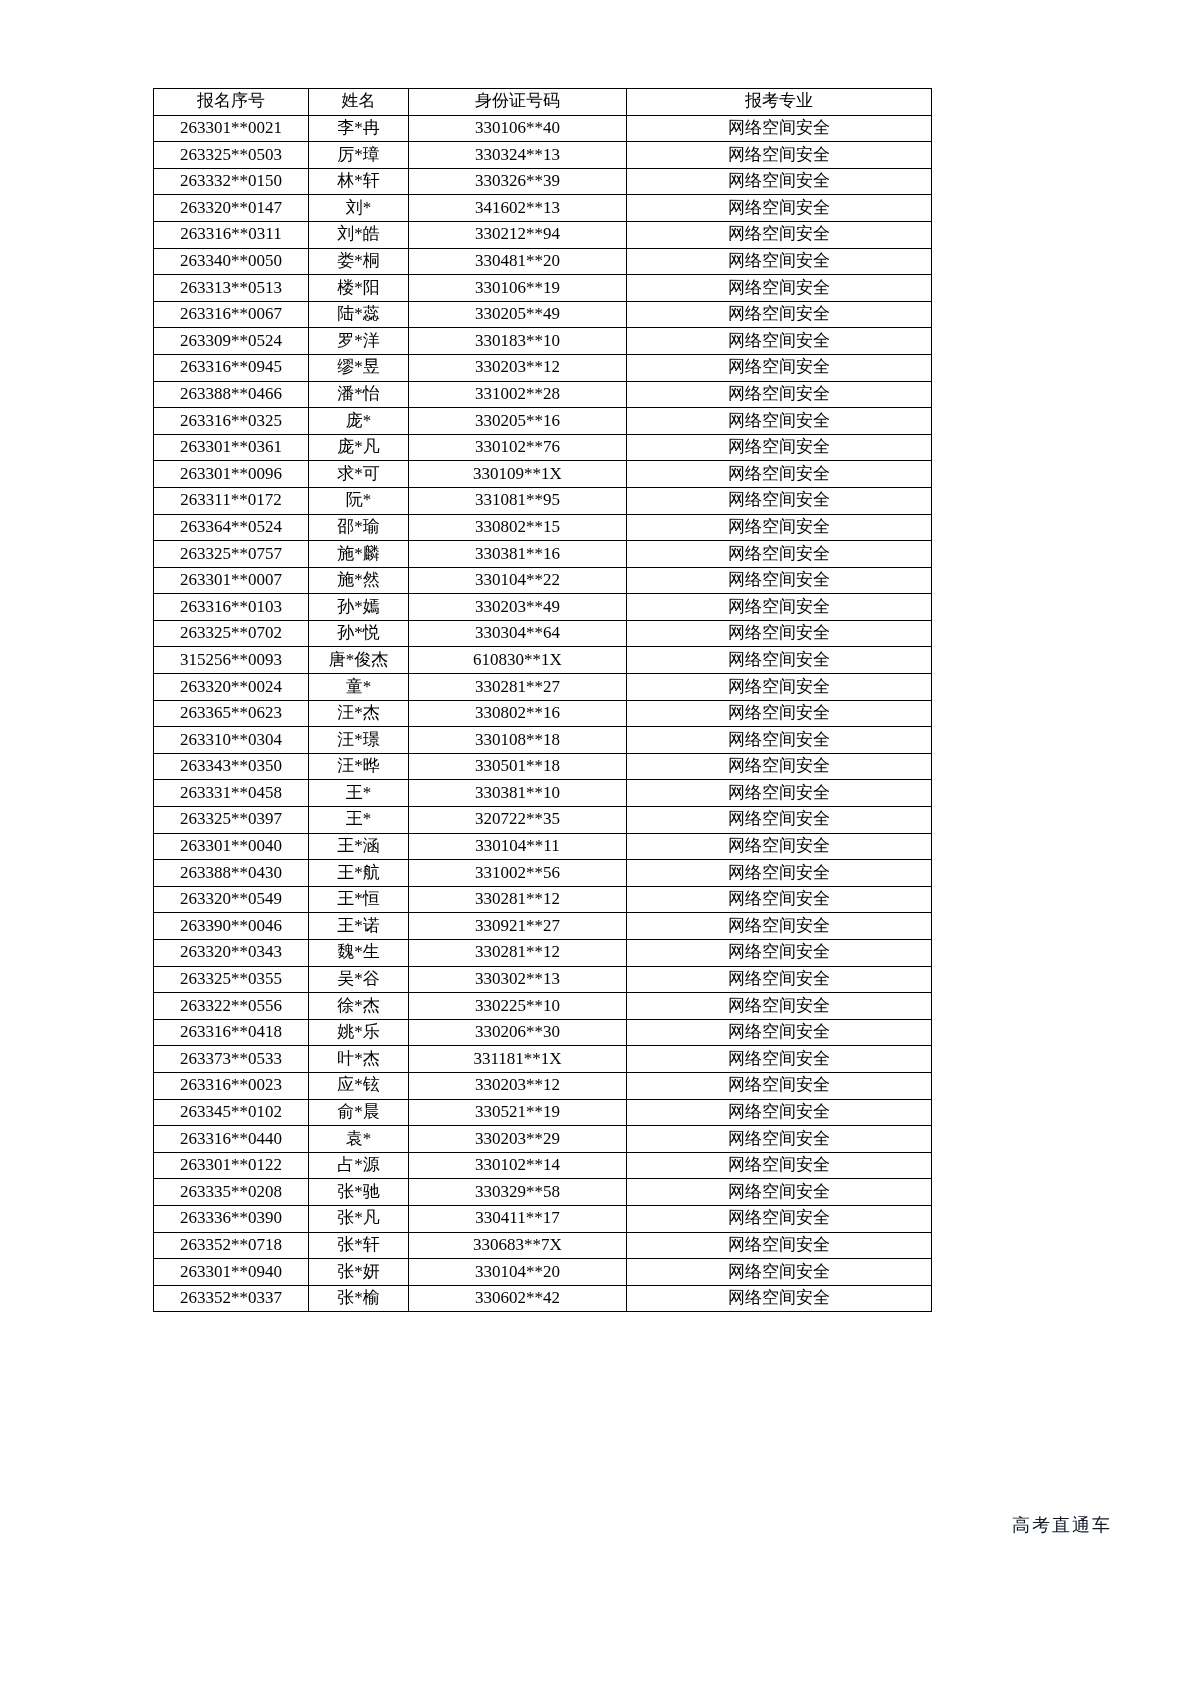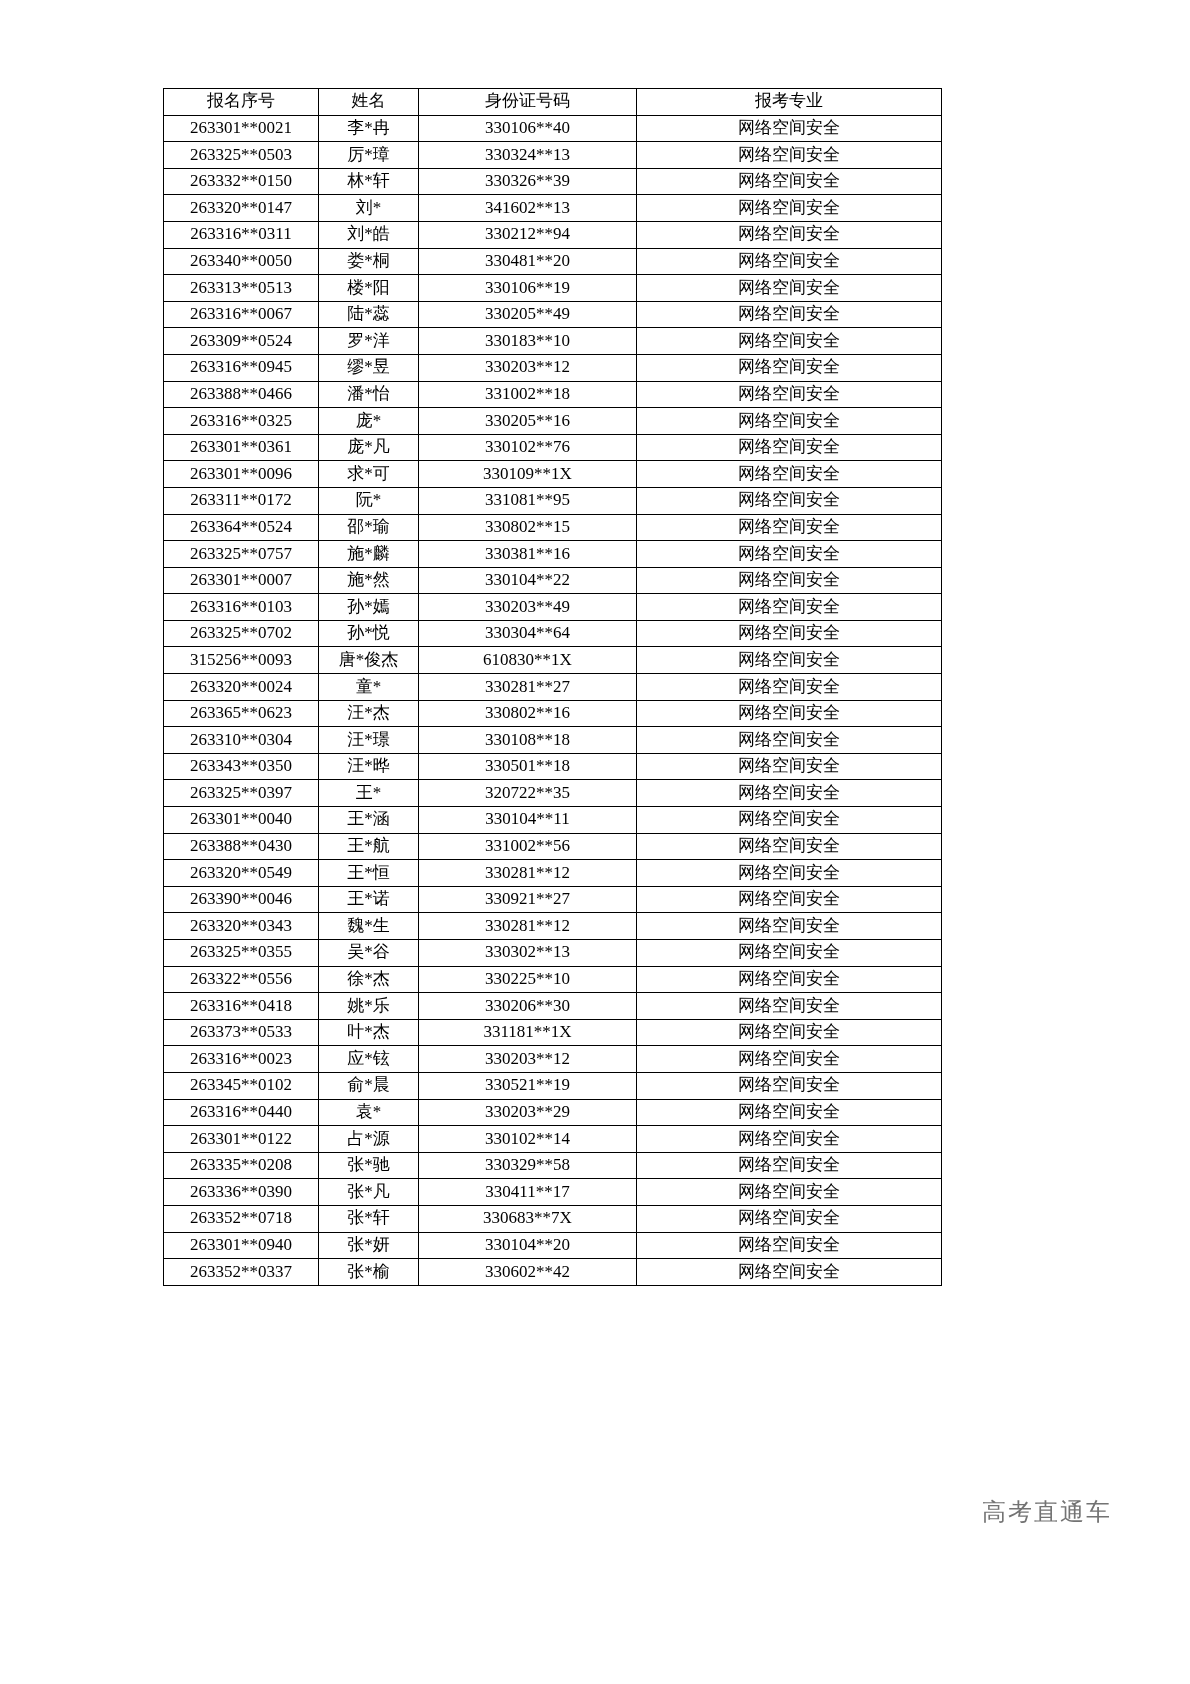--- a/index.html
+++ b/index.html
@@ -17,21 +17,21 @@
   .page {
     position: absolute;
     top: 0; left: 0;
     width: 1190px;
     height: 1684px;
     background: #ffffff;
   }
   table.applicant-table {
     position: absolute;
     top: 88px;
-    left: 163px;
+    left: 153px;
     width: 778px;
     border-collapse: collapse;
     table-layout: fixed;
   }
   table.applicant-table th,
   table.applicant-table td {
     border: 1px solid #000000;
     height: 25.6px;
     padding: 0 2px;
     font-size: 17px;
@@ -42,23 +42,23 @@
     overflow: hidden;
     line-height: 1.1;
   }
   col.c-regno { width: 155px; }
   col.c-name  { width: 100px; }
   col.c-idno  { width: 218px; }
   col.c-major { width: 305px; }
   .watermark {
     position: absolute;
     right: 78px;
-    bottom: 156px;
-    font-size: 24px;
-    color: #737373;
+    bottom: 147px;
+    font-size: 18px;
+    color: #0f172a;
     letter-spacing: 2px;
     font-family: "Liberation Sans", "DejaVu Sans", sans-serif;
   }
 </style>
 </head>
 <body>
 
 <div class="page">
 
   <table class="applicant-table">
@@ -133,21 +133,21 @@
         </tr>
         <tr>
           <td>263316**0945</td>
           <td>缪*昱</td>
           <td>330203**12</td>
           <td>网络空间安全</td>
         </tr>
         <tr>
           <td>263388**0466</td>
           <td>潘*怡</td>
-          <td>331002**18</td>
+          <td>331002**28</td>
           <td>网络空间安全</td>
         </tr>
         <tr>
           <td>263316**0325</td>
           <td>庞*</td>
           <td>330205**16</td>
           <td>网络空间安全</td>
         </tr>
         <tr>
           <td>263301**0361</td>
@@ -221,20 +221,26 @@
           <td>330108**18</td>
           <td>网络空间安全</td>
         </tr>
         <tr>
           <td>263343**0350</td>
           <td>汪*晔</td>
           <td>330501**18</td>
           <td>网络空间安全</td>
         </tr>
         <tr>
+          <td>263331**0458</td>
+          <td>王*</td>
+          <td>330381**10</td>
+          <td>网络空间安全</td>
+        </tr>
+        <tr>
           <td>263325**0397</td>
           <td>王*</td>
           <td>320722**35</td>
           <td>网络空间安全</td>
         </tr>
         <tr>
           <td>263301**0040</td>
           <td>王*涵</td>
           <td>330104**11</td>
           <td>网络空间安全</td>

